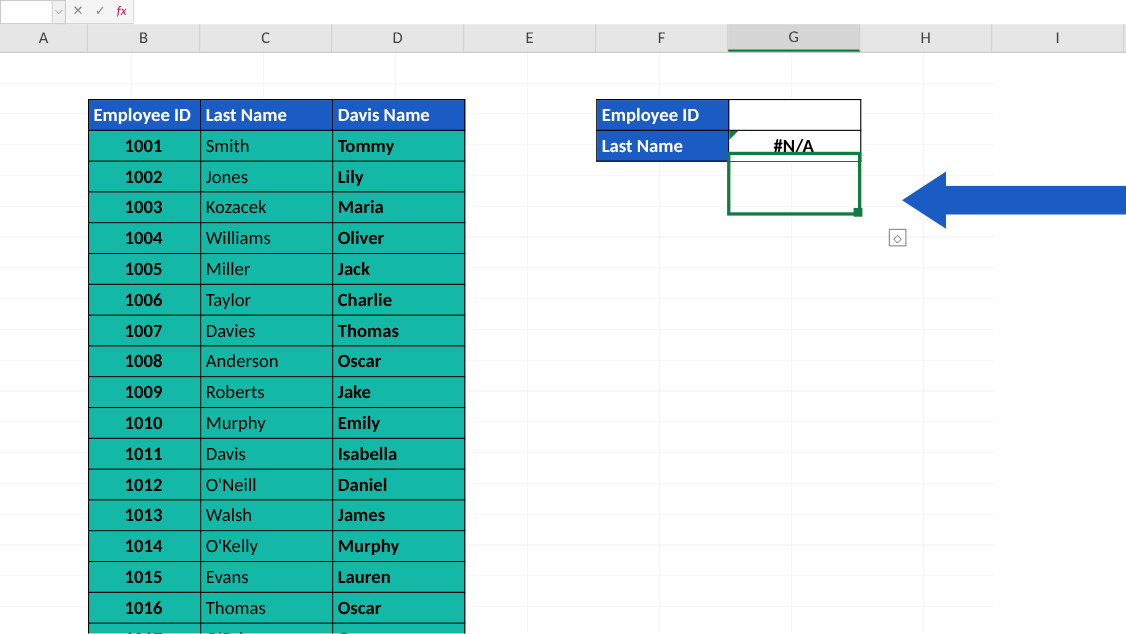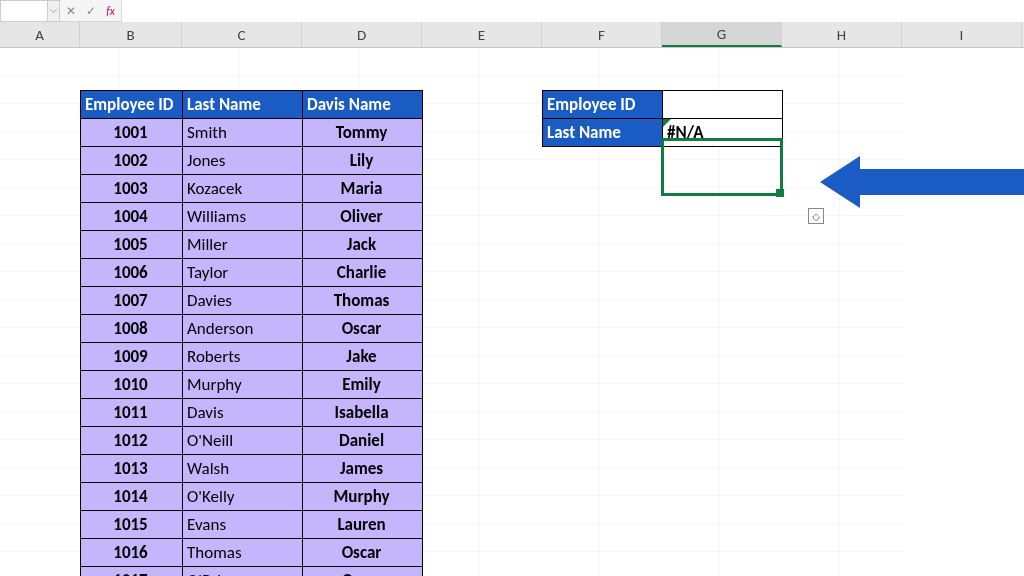--- a/index.html
+++ b/index.html
@@ -70,45 +70,45 @@
       left: 80px;  
       top: 42px;  
       border-collapse: collapse;
     }
     .table-main td, .table-main th {
       border: 1px solid #000;
       height: 28px;
       font-size: 17px;
       padding: 0 6px 0 4px;
       vertical-align: middle;
-      background: #c4b5fd;
+      background: #14b8a6;
     }
     .table-main .col-id { width: 102px; text-align: center; font-weight: bold; }
     .table-main .col-ln { width: 120px; text-align: left; font-weight: normal;}
-    .table-main .col-fn { width: 120px; text-align: center; font-weight: bold;}
+    .table-main .col-fn { width: 120px; text-align: left; font-weight: bold;}
     .table-main th { background: #1a5bc4; color: #fff; font-weight: bold; text-align: left; }
     .table-main th:first-child { text-align: left; padding-left: 4px;}
 
     .lookup-block {
       position: absolute;
       left: 542px; 
       top: 42px;
       border-collapse: collapse;
     }
     .lookup-block td {
       border: 1px solid #000;
       height: 28px;
       font-size: 17px;
       padding: 0 6px 0 4px;
       vertical-align: middle;
       background: #fff;
       font-weight: bold;
     }
     .lookup-block .lab { background: #1a5bc4; color: #fff; text-align: left; width: 120px;}
-    .lookup-block .val { width: 120px; text-align: left; }
+    .lookup-block .val { width: 120px; text-align: center; }
     .lookup-block .err-tri { position: relative; }
     .lookup-block .err-tri::before {
       content: '';
       position: absolute; left: 0; top: 0;
       width: 0; height: 0;
       border-top: 8px solid #0a8043;
       border-right: 8px solid transparent;
     }
 
     .sel-rect {

